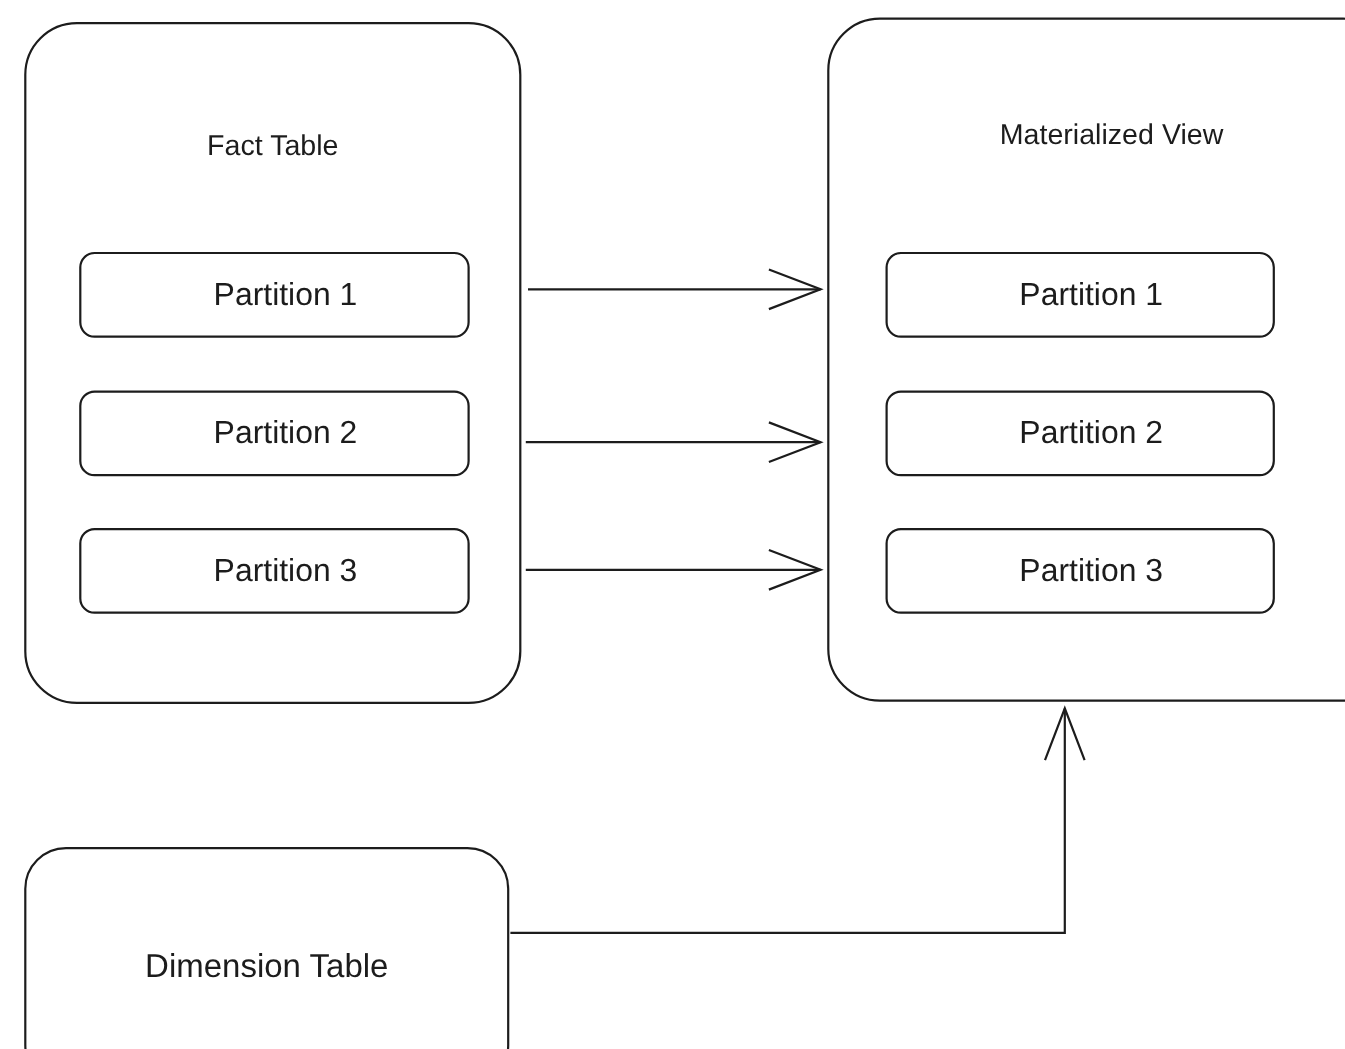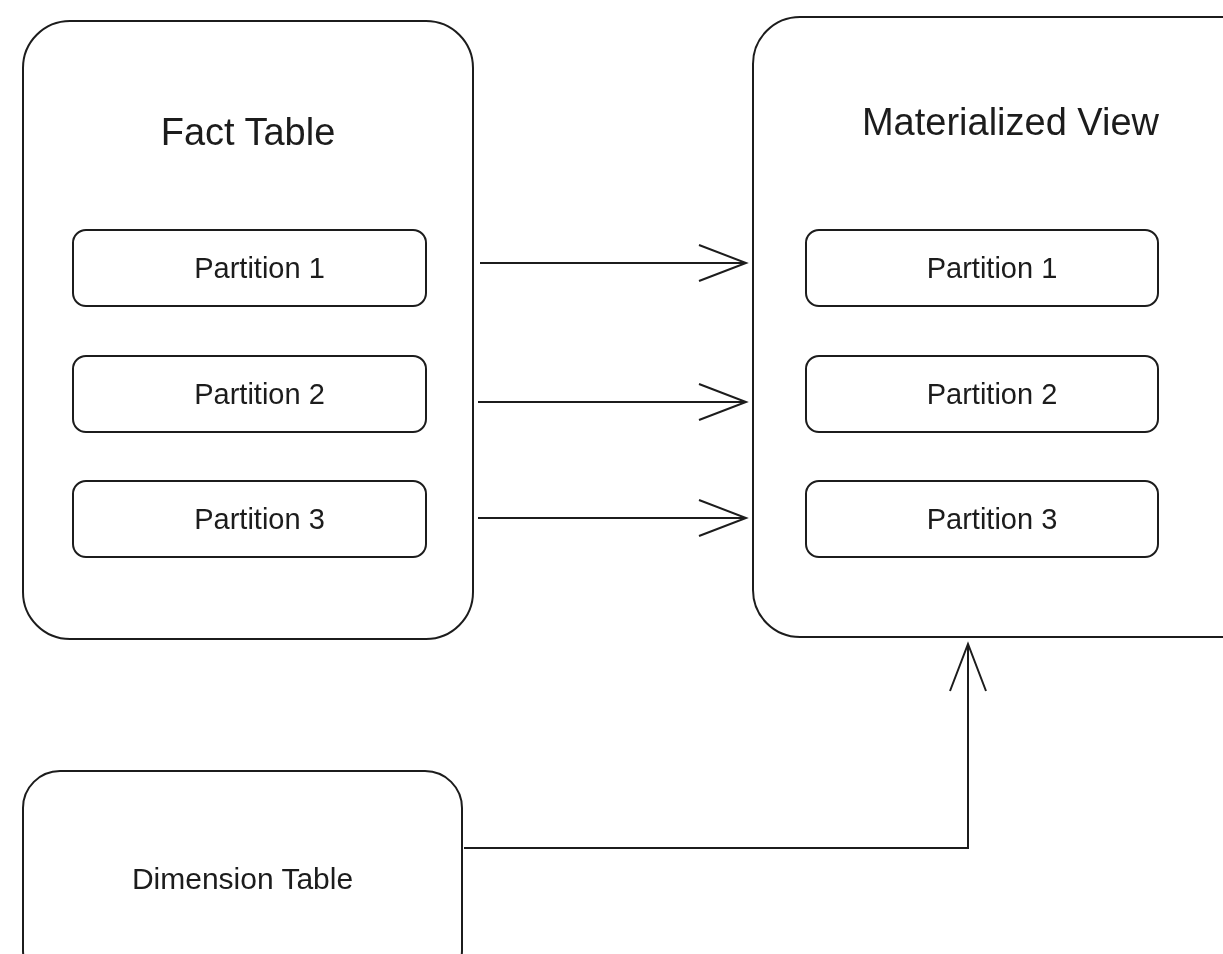--- a/index.html
+++ b/index.html
@@ -27,21 +27,21 @@
     background: #ffffff;
   }
   .container-node {
     border-radius: 48px;
   }
   .node-title {
     position: absolute;
     left: 0;
     right: 0;
     text-align: center;
-    font-size: 38px;
+    font-size: 26px;
     line-height: 34px;
     white-space: nowrap;
   }
   .partition {
     position: absolute;
     box-sizing: border-box;
     border: 2px solid #1c1c1c;
     border-radius: 14px;
     background: #ffffff;
     display: flex;

